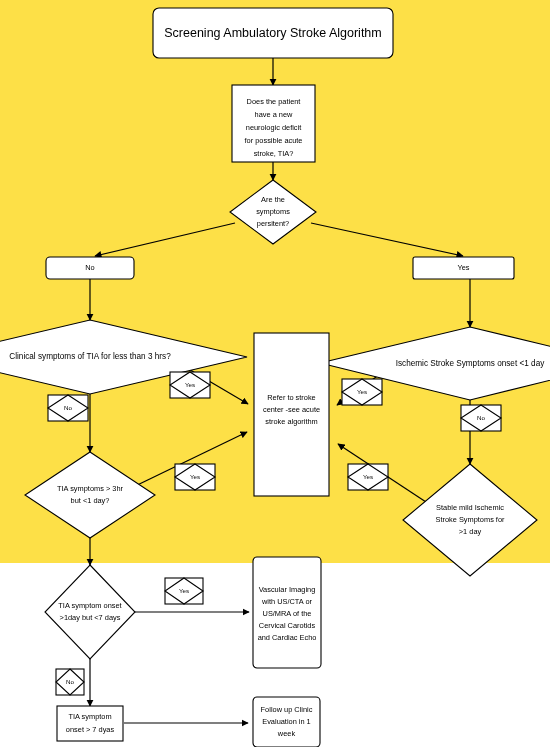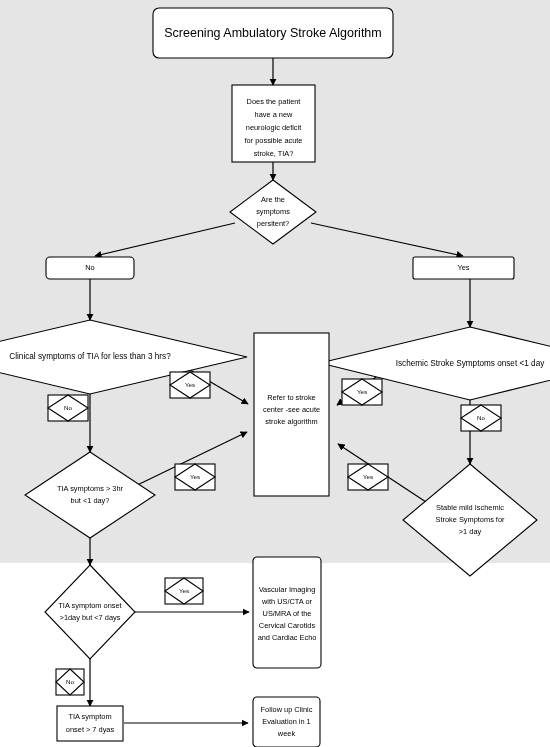--- a/index.html
+++ b/index.html
@@ -10,21 +10,21 @@
   body {
     font-family: "Liberation Sans", sans-serif;
     width: 550px;
     height: 747px;
     overflow: hidden;
   }
   #flowchart-root {
     position: relative;
     width: 550px;
     height: 563px;
-    background: #e5e5e5;
+    background: #fde047;
     text-decoration: underline;
   }
   svg#chart {
     display: block;
     width: 550px;
     height: 747px;
   }
   .node-shape {
     fill: #ffffff;
     stroke: #000000;

